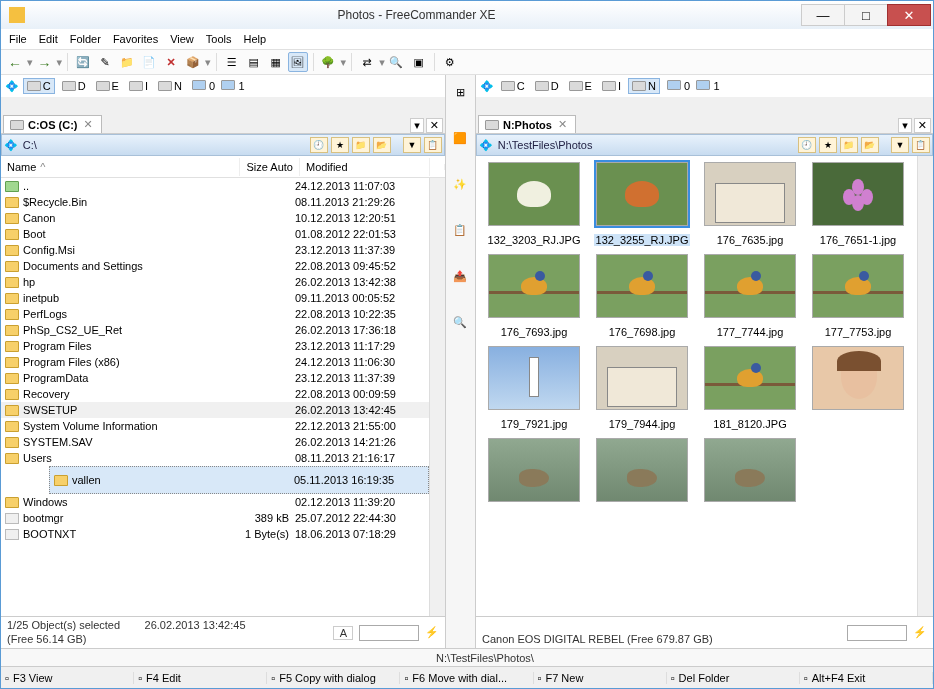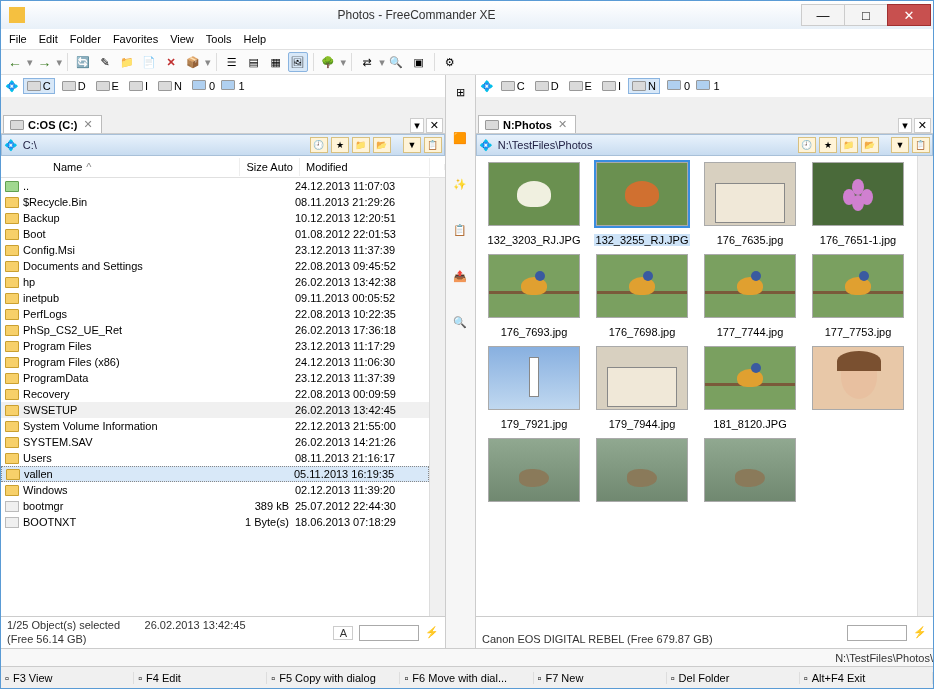--- a/index.html
+++ b/index.html
@@ -27,37 +27,37 @@
 .mid { width: 30px; background:#f6f6f6; display:flex; flex-direction:column; align-items:center; padding-top:6px; gap:24px; border-right:1px solid #ccc; }
 .midbtn { width:22px; height:22px; display:flex; align-items:center; justify-content:center; }
 .right { flex: 1; }
 .tabrow { height: 37px; display:flex; align-items:flex-end; background:#f0f0f0; border-bottom:1px solid #ccc; position:relative; }
 .tab { background:#fff; border:1px solid #bbb; border-bottom:none; padding:2px 6px 2px 6px; display:flex; align-items:center; gap:4px; margin-left:2px; font-weight:bold; }
 .tab .x { font-weight:normal; color:#888; padding:0 2px; }
 .tabrow .tabend { margin-left:auto; display:flex; align-items:center; gap:2px; padding-right:2px; }
 .pathrow { height: 22px; display:flex; align-items:center; background:linear-gradient(#e8f2fc,#c8dcf0); border:1px solid #a8c0d8; padding:0 2px; gap:3px; }
 .pathrow .path { flex:1; color:#224; padding-left:2px; }
 .minibtn { width:18px; height:16px; background:#fff4d8; border:1px solid #d8c080; display:inline-flex; align-items:center; justify-content:center; font-size:9px; }
-.colhead { height: 22px; display:flex; align-items:center; border-bottom:1px solid #e0e0e0; background:#fff;padding-left:46px; }
+.colhead { height: 22px; display:flex; align-items:center; border-bottom:1px solid #e0e0e0; background:#fff; }
 .colhead > div { padding:3px 6px; border-right:1px solid #eee; }
 .colhead .name { flex:1; display:flex; align-items:center; gap:4px; }
 .filelist { flex:1; overflow-y:auto; overflow-x:hidden; position:relative; }
 .row { display:flex; align-items:center; height:16px; padding:0 4px; }
 .row .fname { flex:1; display:flex; align-items:center; gap:4px; }
 .row .size { width:60px; text-align:right; padding-right:6px; }
 .row .mod { width:130px; }
-.row.sel { background:#d8e8f8; border:1px dotted #888; height:16px; }
+.row.sel { background:#d8e8f8; border:1px dotted #888; height:28px;margin-left:48px; }
 .fico { width:14px; height:11px; background:#f7d06a; border:1px solid #caa030; border-radius:1px 1px 0 0; display:inline-block; }
 .fico.file { background:#f0f0f0; border-color:#bbb; border-radius:0; }
 .fico.up { background:#a0d890; border-color:#60a050; }
 .status { height: 32px; border-top:1px solid #ccc; display:flex; align-items:center; padding:2px 6px; font-size:11px; color:#333; gap:6px; }
 .status .main { flex:1; line-height:1.2; }
 .status .letter { width:20px; border:1px solid #ccc; text-align:center; background:#fff; }
 .status .dd { width:60px; height:16px; border:1px solid #aaa; background:#fff; }
-.pathbar2 { height:18px; border-top:1px solid #ccc; display:flex; align-items:center; justify-content:flex-end; color:#333; background:#f8f8f8;padding-left:36px; }
+.pathbar2 { height:18px; border-top:1px solid #ccc; display:flex; align-items:center; justify-content:center; color:#333; background:#f8f8f8;padding-left:36px; }
 .fnbar { height:22px; border-top:1px solid #ccc; display:flex; align-items:center; background:#f0f0f0; }
 .fnitem { flex:1; display:flex; align-items:center; gap:4px; padding:0 4px; border-right:1px solid #ddd; }
 .thumbgrid { flex:1; overflow-y:auto; padding:4px; background:#fff; display:flex; flex-wrap:wrap; gap:0; align-content:flex-start; }
 .thumb { width:104px; display:flex; flex-direction:column; align-items:center; margin:2px 2px 6px 2px; }
 .timg { width:92px; height:64px; border:1px solid #aaa; background:#7aa060; position:relative; overflow:hidden; }
 .thumb.sel .timg { outline:2px solid #3a8de0; }
 .tname { font-size:11px; margin-top:8px; text-align:center; padding:0 2px; max-width:100px; }
 .thumb.sel .tname { background:#cde3f8; }
 .bird { position:absolute; width:26px; height:18px; background:#e0a030; border-radius:50% 50% 40% 40%; top:22px; left:32px; }
 .bird::before { content:""; position:absolute; width:10px; height:10px; background:#3a5aa0; border-radius:50%; top:-6px; left:14px; }
@@ -187,21 +187,21 @@
             <span class="fname">
               <span class="fico "></span>
               <span>$Recycle.Bin</span>
             </span>
             <span class="size"></span>
             <span class="mod">08.11.2013 21:29:26</span>
           </div>
           <div class="row">
             <span class="fname">
               <span class="fico "></span>
-              <span>Backup</span>
+              <span>Canon</span>
             </span>
             <span class="size"></span>
             <span class="mod">10.12.2013 12:20:51</span>
           </div>
           <div class="row">
             <span class="fname">
               <span class="fico "></span>
               <span>Boot</span>
             </span>
             <span class="size"></span>

